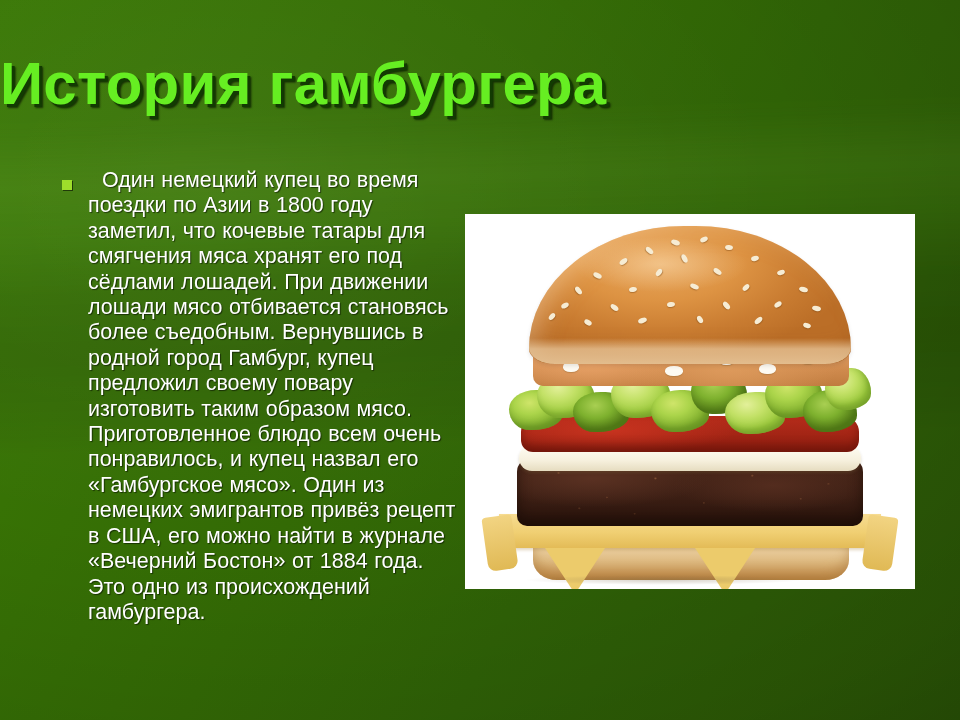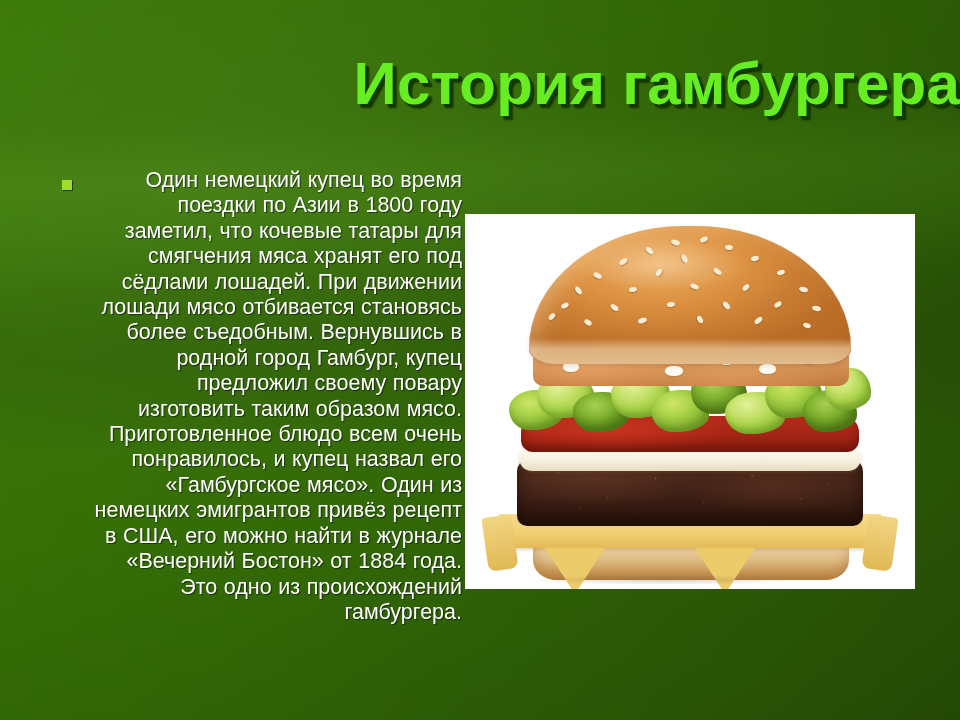--- a/index.html
+++ b/index.html
@@ -55,21 +55,21 @@
         rgba(0,0,0,0.10) 82%,
         rgba(0,0,0,0.20) 100%);
   }
 
   
   .title {
     position: absolute;
     left: 0;
     top: 52px;
     width: 960px;
-    text-align: right;
+    text-align: left;
     font-size: 60px;
     font-weight: bold;
     line-height: 1.05;
     letter-spacing: 0.2px;
     color: #66ee22;
     text-shadow:
        3px 3px 0 #123a02,
        4px 4px 2px rgba(0,0,0,0.60);
     white-space: nowrap;
   }
@@ -89,21 +89,21 @@
     height: 10px;
     background: #9ede2b;
     box-shadow: 1px 1px 0 rgba(0,0,0,0.55);
   }
   .paragraph {
     margin: 0;
     padding-left: 30px;
     color: #ffffff;
     font-size: 21.5px;
     line-height: 25.4px;
-    text-align: right;
+    text-align: left;
     text-indent: 14px;
     text-shadow: 1px 1px 1px rgba(0,0,0,0.55);
     word-spacing: 0.6px;
   }
 
   
   .photo {
     position: absolute;
     left: 465px;
     top: 214px;

